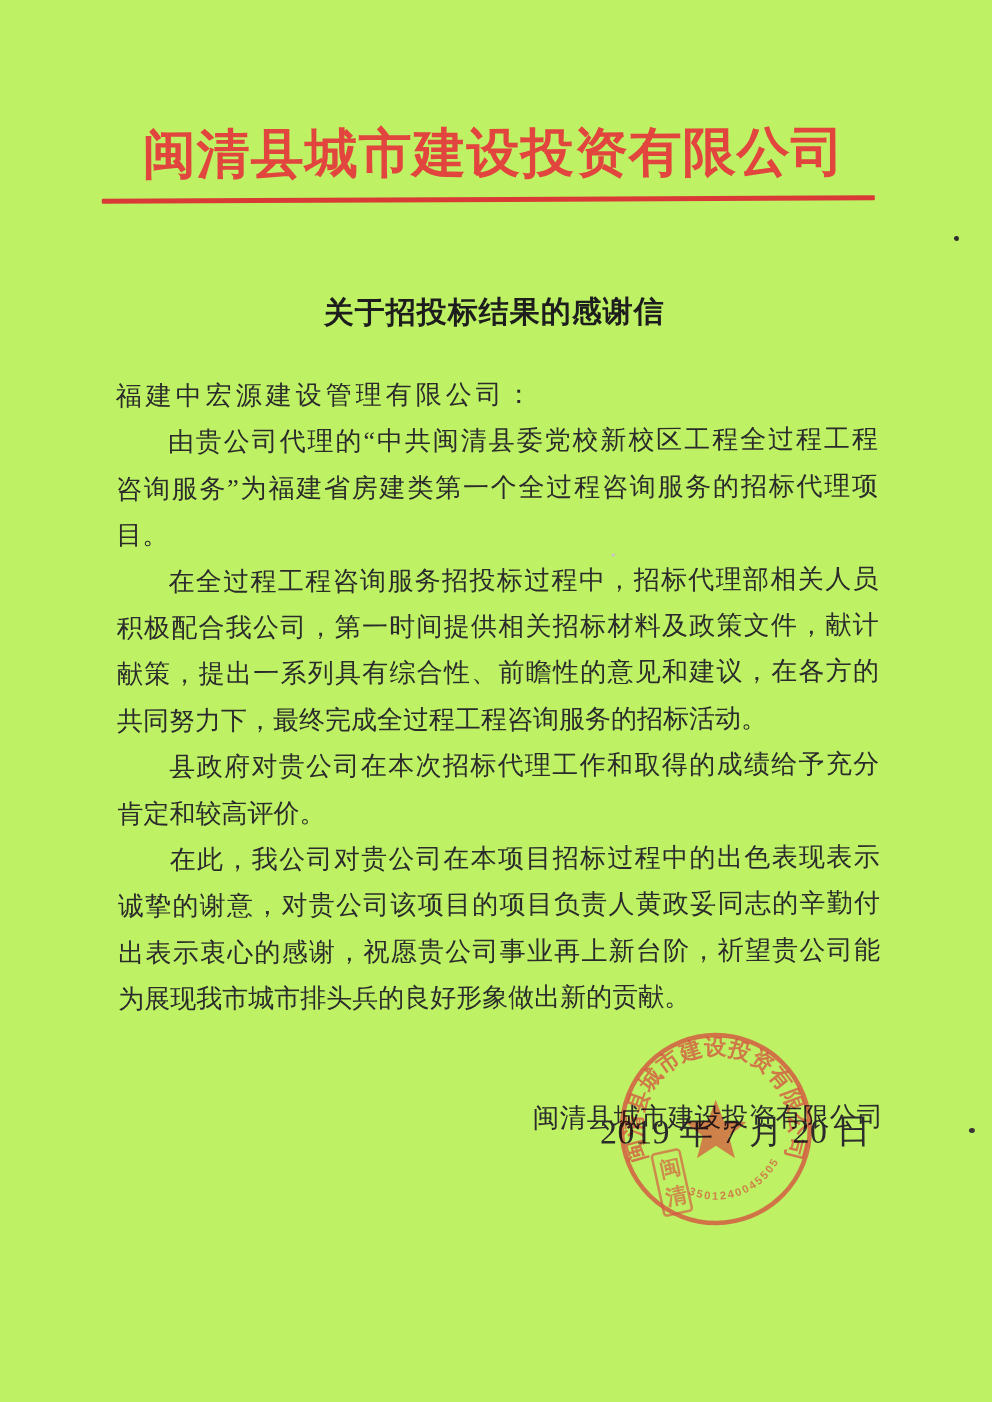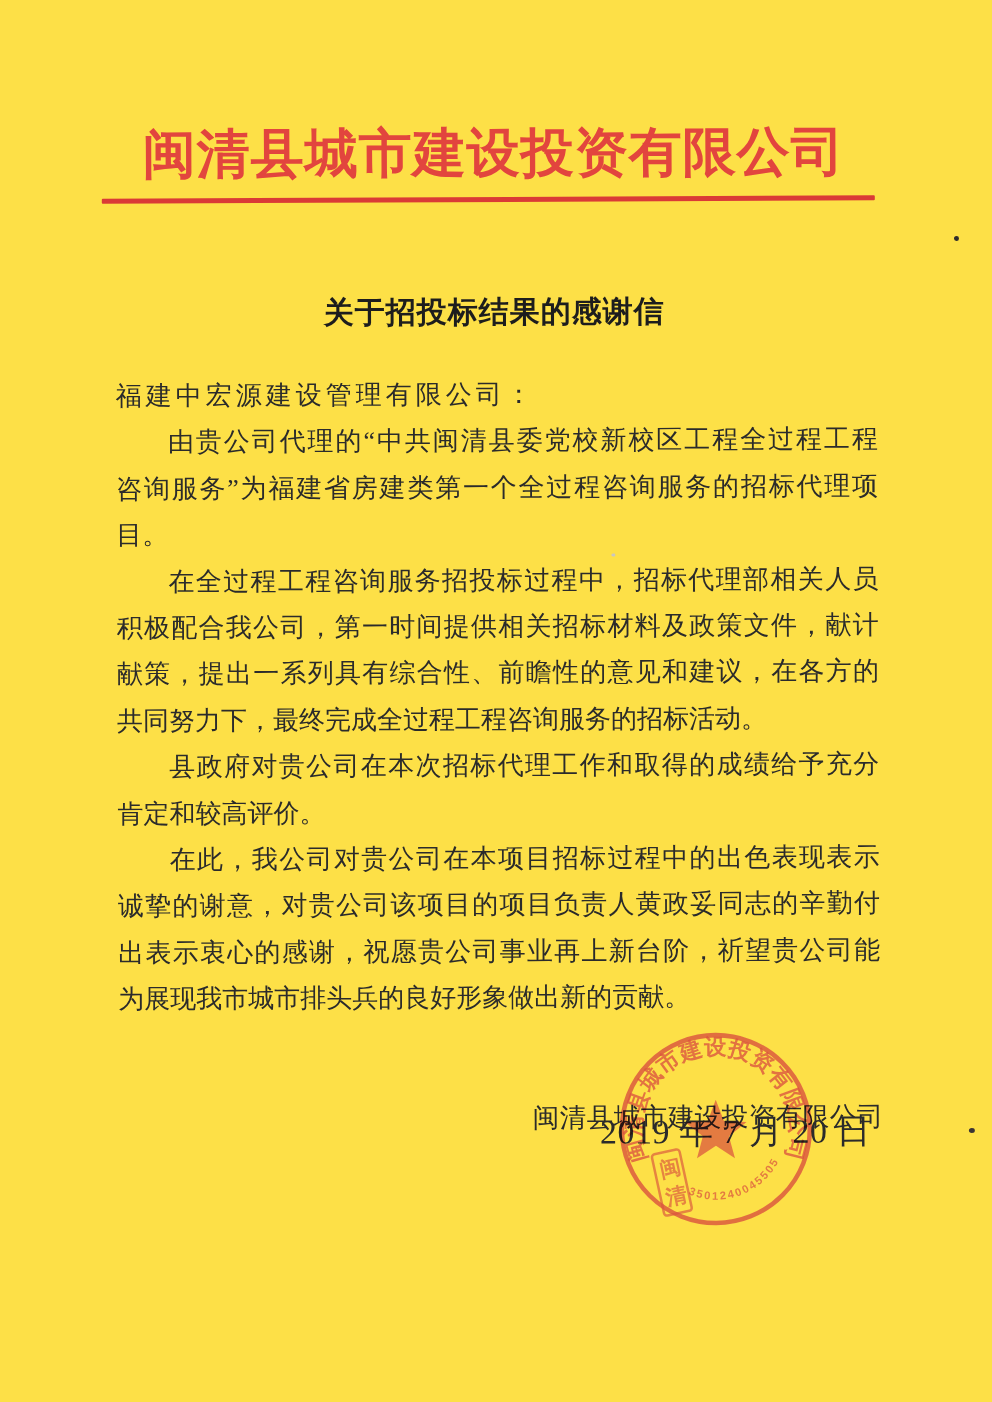--- a/index.html
+++ b/index.html
@@ -1,17 +1,17 @@
 <!DOCTYPE html>
 <html><head>
 <meta charset="utf-8">
 <style>
   html,body{margin:0;padding:0;background:#ffffff;}
   .page{
-    position:relative;width:992px;height:1402px;background:#fde047;
+    position:relative;width:992px;height:1402px;background:#bef264;
     overflow:hidden;font-family:"Liberation Serif","DejaVu Serif",serif;
   }
   .sheet{
     position:absolute;left:0;top:0;width:992px;height:1402px;
     transform:rotate(-0.25deg);transform-origin:50% 50%;
   }
   .letterhead{
     position:absolute;left:0;top:118px;width:992px;text-align:center;
     font-size:53px;font-weight:bold;color:#e2453e;letter-spacing:1px;
     font-family:"Liberation Serif","DejaVu Serif",serif;white-space:nowrap;

